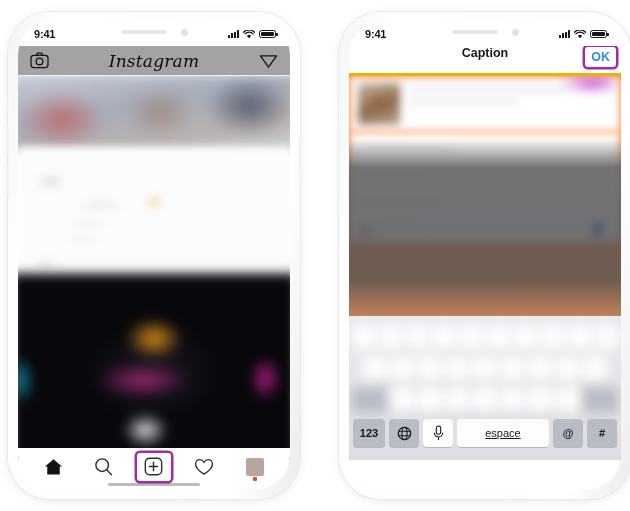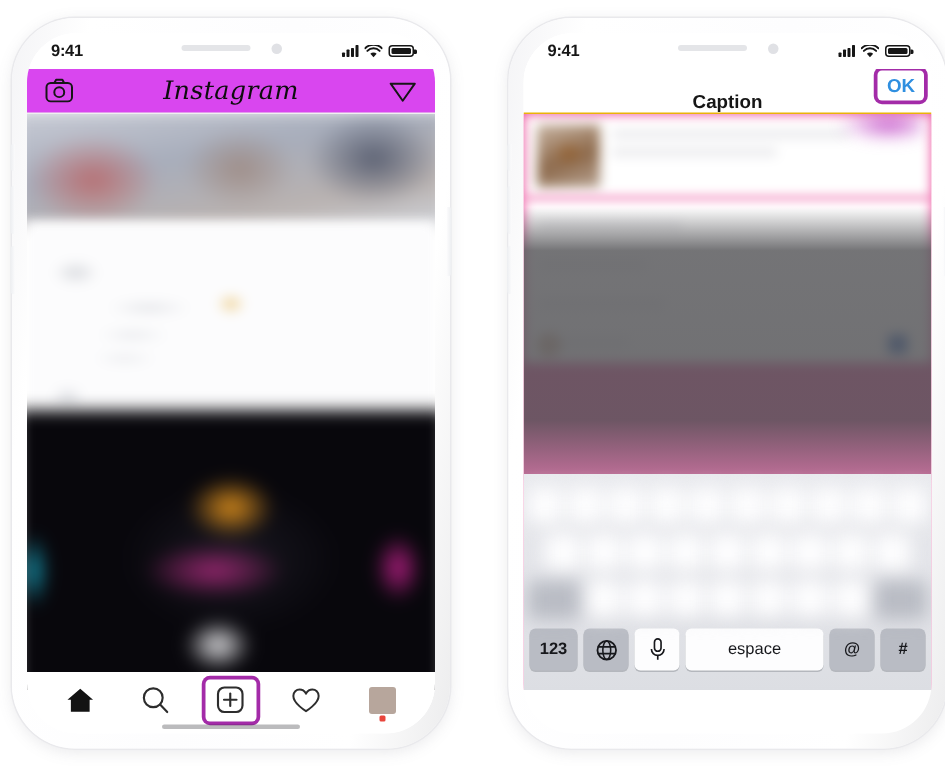--- a/index.html
+++ b/index.html
@@ -127,21 +127,21 @@
   }
   .batt span { display:block; width: 100%; height: 100%; background: #161616; border-radius: 1px; }
 
   
   .ig-header {
     height: 30px;
     display: flex;
     align-items: center;
     justify-content: space-between;
     padding: 0 12px;
-    background: #d946ef;
+    background: #a3a3a3;
     border-bottom: 1px solid #f0f0f0;
     position: relative;
     z-index: 20;
     gap: 11px;
   }
   .ig-logo {
     font-family: "DejaVu Serif", serif;
     font-style: italic;
     font-size: 17px;
     color: #0d0d0d;
@@ -224,24 +224,24 @@
     transform: translateX(-50%);
     width: 4px; height: 4px;
     background: #e8453c;
     border-radius: 1px;
   }
 
   
   .cap-header {
     height: 30px;
     display: flex;
-    align-items: flex-end;
+    align-items: flex-start;
     justify-content: center;
     background: #ffffff;
-    border-bottom: 1px solid #eab308;
+    border-bottom: 3px solid #eab308;
     position: relative;
     z-index: 20;
   }
   .cap-title {
     font-size: 12.5px;
     font-weight: bold;
     color: #161616;
   }
   .cap-ok {
     position: absolute;
@@ -249,21 +249,21 @@
     top: 1px;
     padding: 3px 6px;
     font-size: 12.5px;
     font-weight: bold;
     color: #2f8fe0;
     box-shadow: 0 0 0 2.5px #a32ba8;
     border-radius: 3px;
     background: #fff;
   }
 
-  .cap-body { position: relative; height: 384px; background: #ec4899; overflow: hidden; }
+  .cap-body { position: relative; height: 384px; background: #f97316; overflow: hidden; }
 
   .cap-compose {
     height: 56px;
     display: flex;
     gap: 8px;
     padding: 7px 9px;
     background: #ffffff;
     filter: blur(4px);
   }
   .cap-thumb {
@@ -385,20 +385,21 @@
     width: 30px;
   }
   .kbb.light { background: #fdfdfe; }
   .kbb.space {
     flex: 1 1 auto;
     width: auto;
     background: #fdfdfe;
     font-size: 11px;
     font-weight: normal;
     color: #17181c;
+    text-decoration: underline;
   }
   .kbb.k123 { width: 32px; font-size: 11px; }
 
   .home-ind {
     position: absolute;
     bottom: 3px; left: 50%;
     transform: translateX(-50%);
     width: 92px; height: 3px;
     background: rgba(30,30,35,0.3);
     border-radius: 2px;

